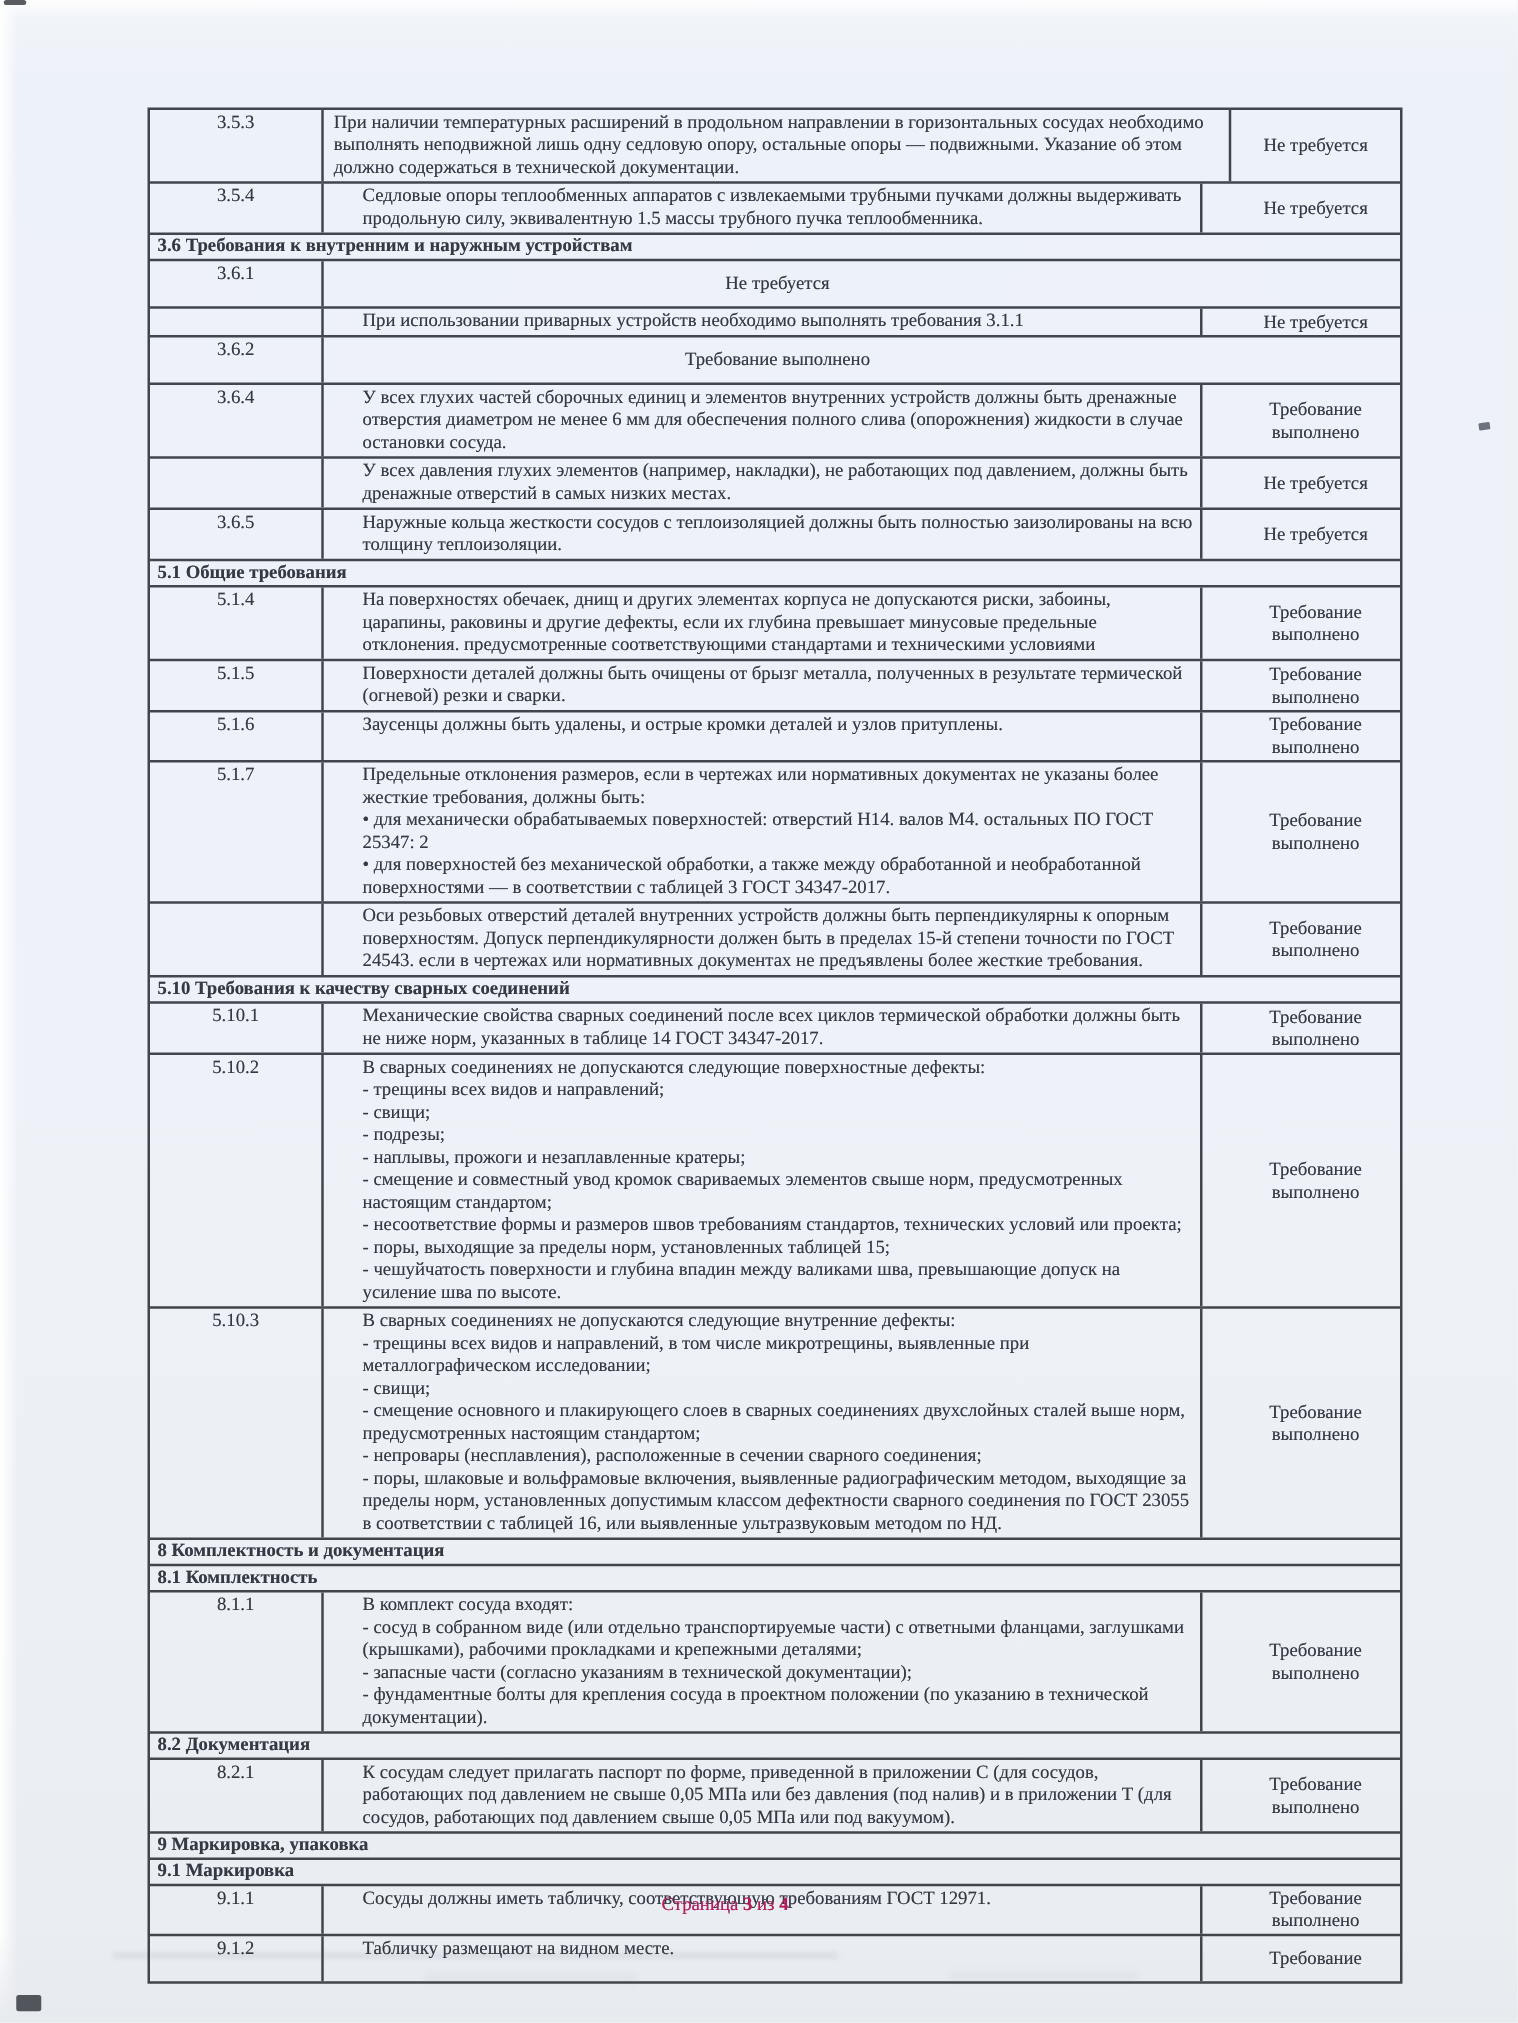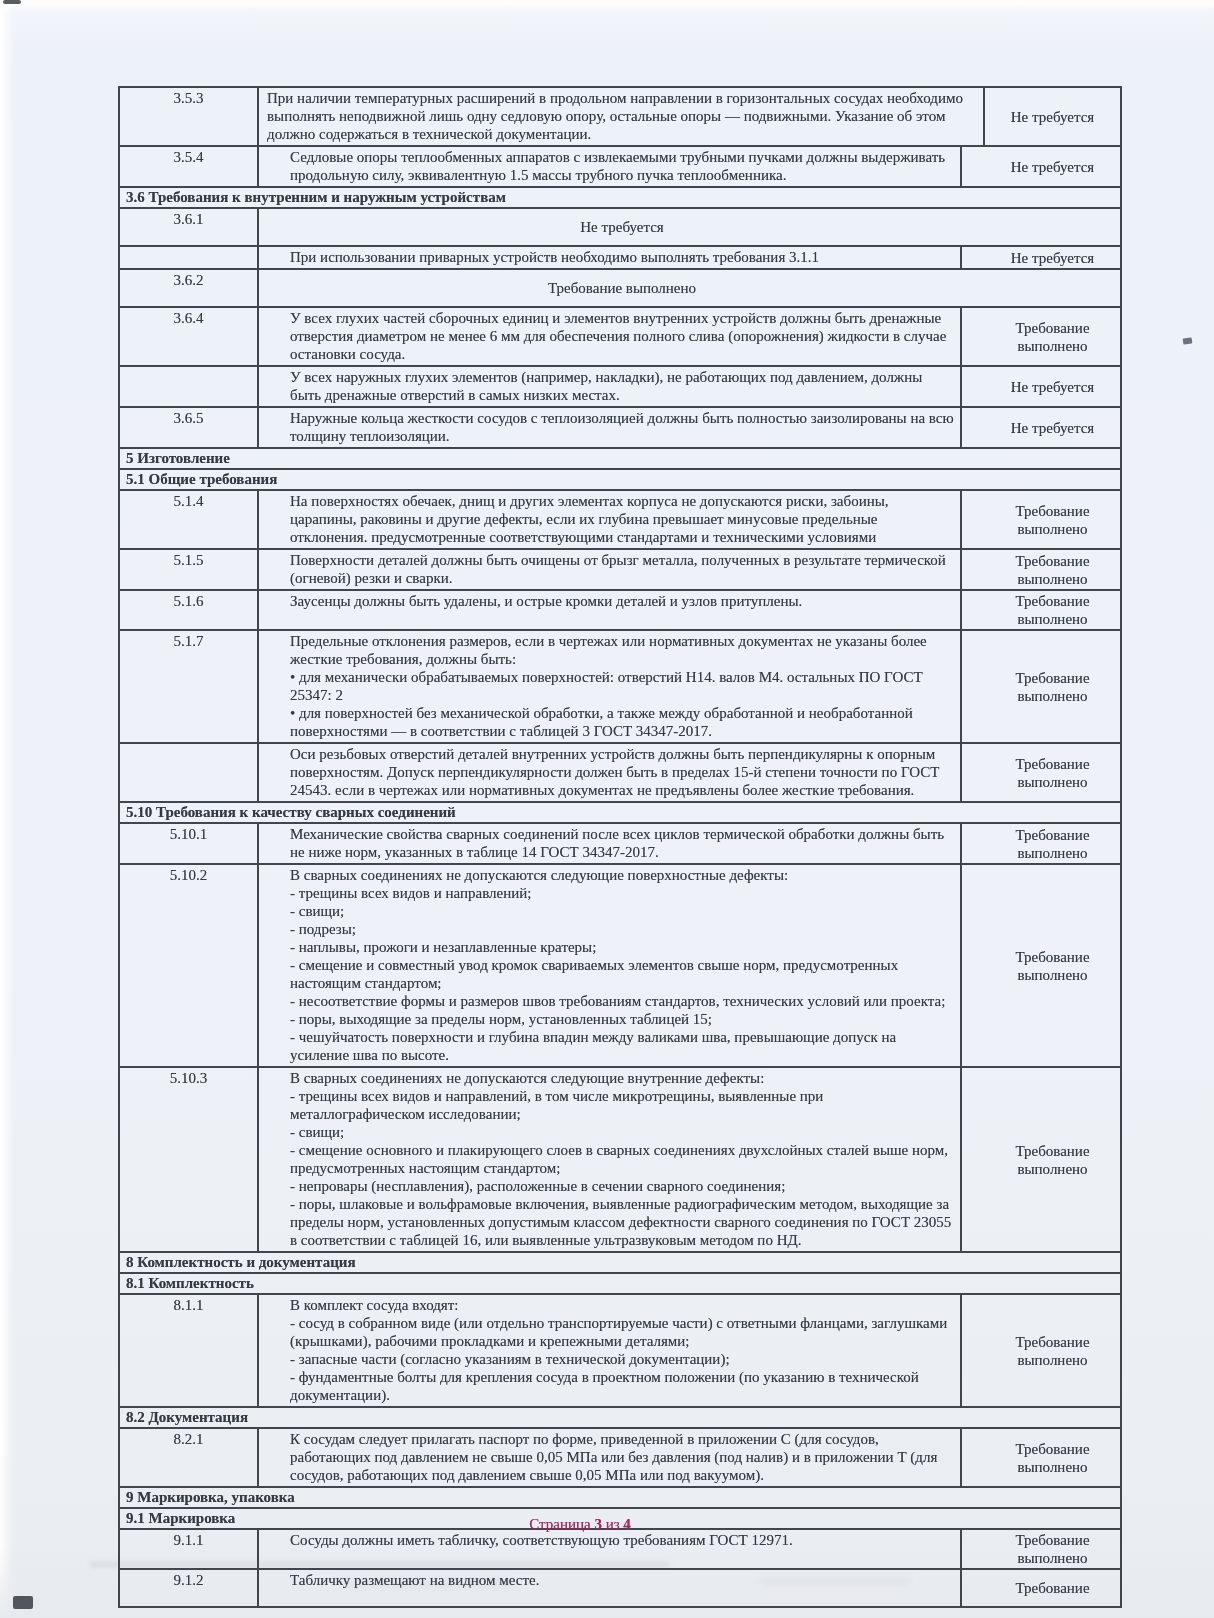--- a/index.html
+++ b/index.html
@@ -137,37 +137,34 @@
   <div class="drow numbered">
     <div class="cell-num">3.6.4</div>
     <div class="cell-text">У всех глухих частей сборочных единиц и элементов внутренних устройств должны быть дренажные отверстия диаметром не менее 6 мм для обеспечения полного слива (опорожнения) жидкости в случае остановки сосуда.</div>
     <div class="cell-status">
       <span>Требование выполнено</span>
     </div>
   </div>
 
   <div class="drow">
     <div class="cell-num"></div>
-    <div class="cell-text">У всех наружных глухих элементов (например, накладки), не работающих под давлением, должны быть дренажные отверстий в самых низких местах.</div>
+    <div class="cell-text">У всех давления глухих элементов (например, накладки), не работающих под давлением, должны быть дренажные отверстий в самых низких местах.</div>
     <div class="cell-status">
       <span>Не требуется</span>
     </div>
   </div>
 
   <div class="drow numbered">
     <div class="cell-num">3.6.5</div>
     <div class="cell-text">Наружные кольца жесткости сосудов с теплоизоляцией должны быть полностью заизолированы на всю толщину теплоизоляции.</div>
     <div class="cell-status">
       <span>Не требуется</span>
     </div>
   </div>
 
-  <div class="srow">
-    <span>5 Изготовление</span>
-  </div>
 
   <div class="srow">
     <span>5.1 Общие требования</span>
   </div>
 
   <div class="drow numbered">
     <div class="cell-num">5.1.4</div>
     <div class="cell-text">На поверхностях обечаек, днищ и других элементах корпуса не допускаются риски, забоины, царапины, раковины и другие дефекты, если их глубина превышает минусовые предельные отклонения. предусмотренные соответствующими стандартами и техническими условиями</div>
     <div class="cell-status">
       <span>Требование выполнено</span>

